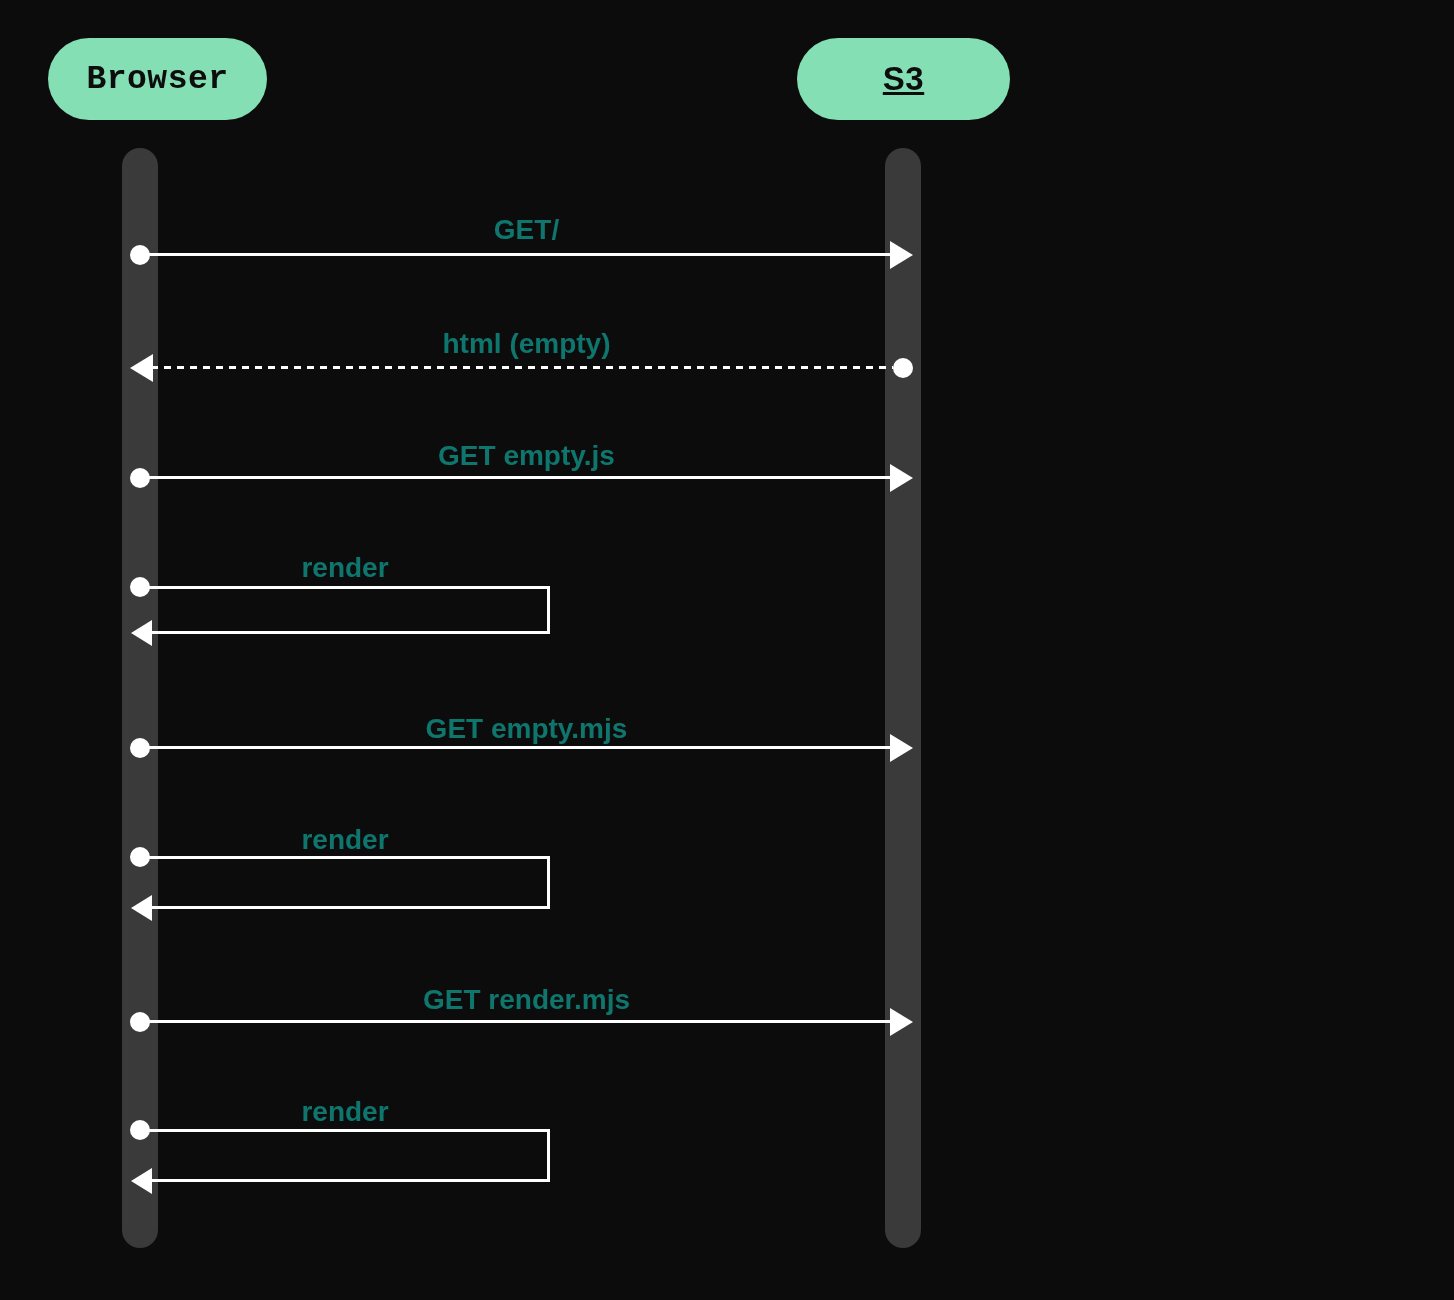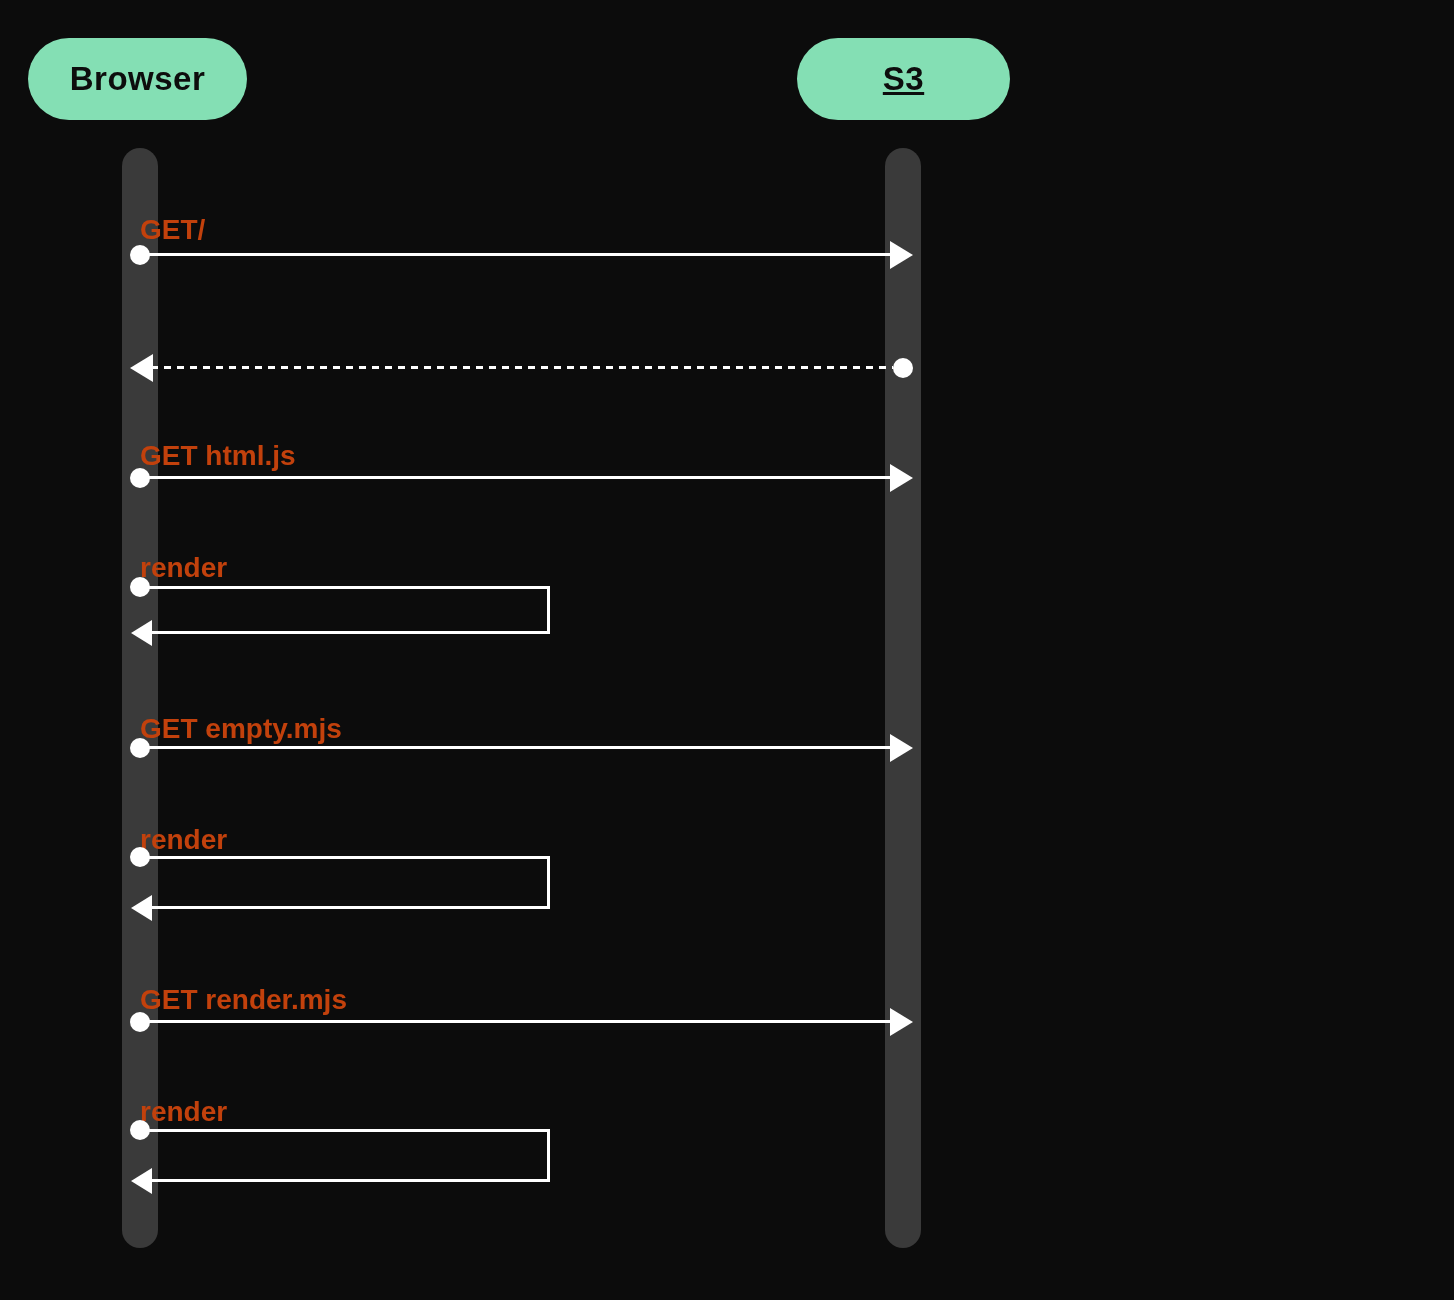--- a/index.html
+++ b/index.html
@@ -24,41 +24,42 @@
     border-radius: 41px;
     background: #84dfb4;
     color: #0d0d0d;
     font-size: 33px;
     font-weight: bold;
     display: flex;
     align-items: center;
     justify-content: center;
     letter-spacing: 0.5px;
   }
-  #actor-browser { left: 28px;  width: 219px; }
+  #actor-browser { left: 48px;  width: 219px; font-family: Liberation Mono, monospace; }
   #actor-s3      { left: 797px; width: 213px; text-decoration: underline; }
 
   
   .lifeline {
     position: absolute;
     top: 148px;
     width: 36px;
     height: 1100px;
     border-radius: 18px;
     background: #3a3a3a;
   }
   #lifeline-browser { left: 122px; }
   #lifeline-s3      { left: 885px; }
 
   
   .msg-label {
     position: absolute;
-    color: #c2410c;
+    color: #0f766e;
     font-size: 28px;
     font-weight: bold;
+    text-align: center;
     white-space: nowrap;
   }
   .span-full { left: 140px; width: 773px; }
   .span-self { left: 140px; width: 410px; }
   .l1 { top: 214px; }
   .l2 { top: 328px; }
   .l3 { top: 440px; }
   .l4 { top: 552px; }
   .l5 { top: 713px; }
   .l6 { top: 824px; }
@@ -147,27 +148,28 @@
   <div class="lifeline" id="lifeline-browser"></div>
   <div class="lifeline" id="lifeline-s3"></div>
 
   <div class="msg-label span-full l1">GET/</div>
   <div class="arrow right a1">
     <span class="dot"></span>
     <span class="line"></span>
     <span class="head to-right"></span>
   </div>
 
+  <div class="msg-label span-full l2">html (empty)</div>
   <div class="arrow left a2">
     <span class="head to-left"></span>
     <span class="line"></span>
     <span class="dot"></span>
   </div>
 
-  <div class="msg-label span-full l3">GET html.js</div>
+  <div class="msg-label span-full l3">GET empty.js</div>
   <div class="arrow right a3">
     <span class="dot"></span>
     <span class="line"></span>
     <span class="head to-right"></span>
   </div>
 
   <div class="msg-label span-self l4">render</div>
   <div class="self s4">
     <span class="edge-top"></span>
     <span class="edge-right"></span>

